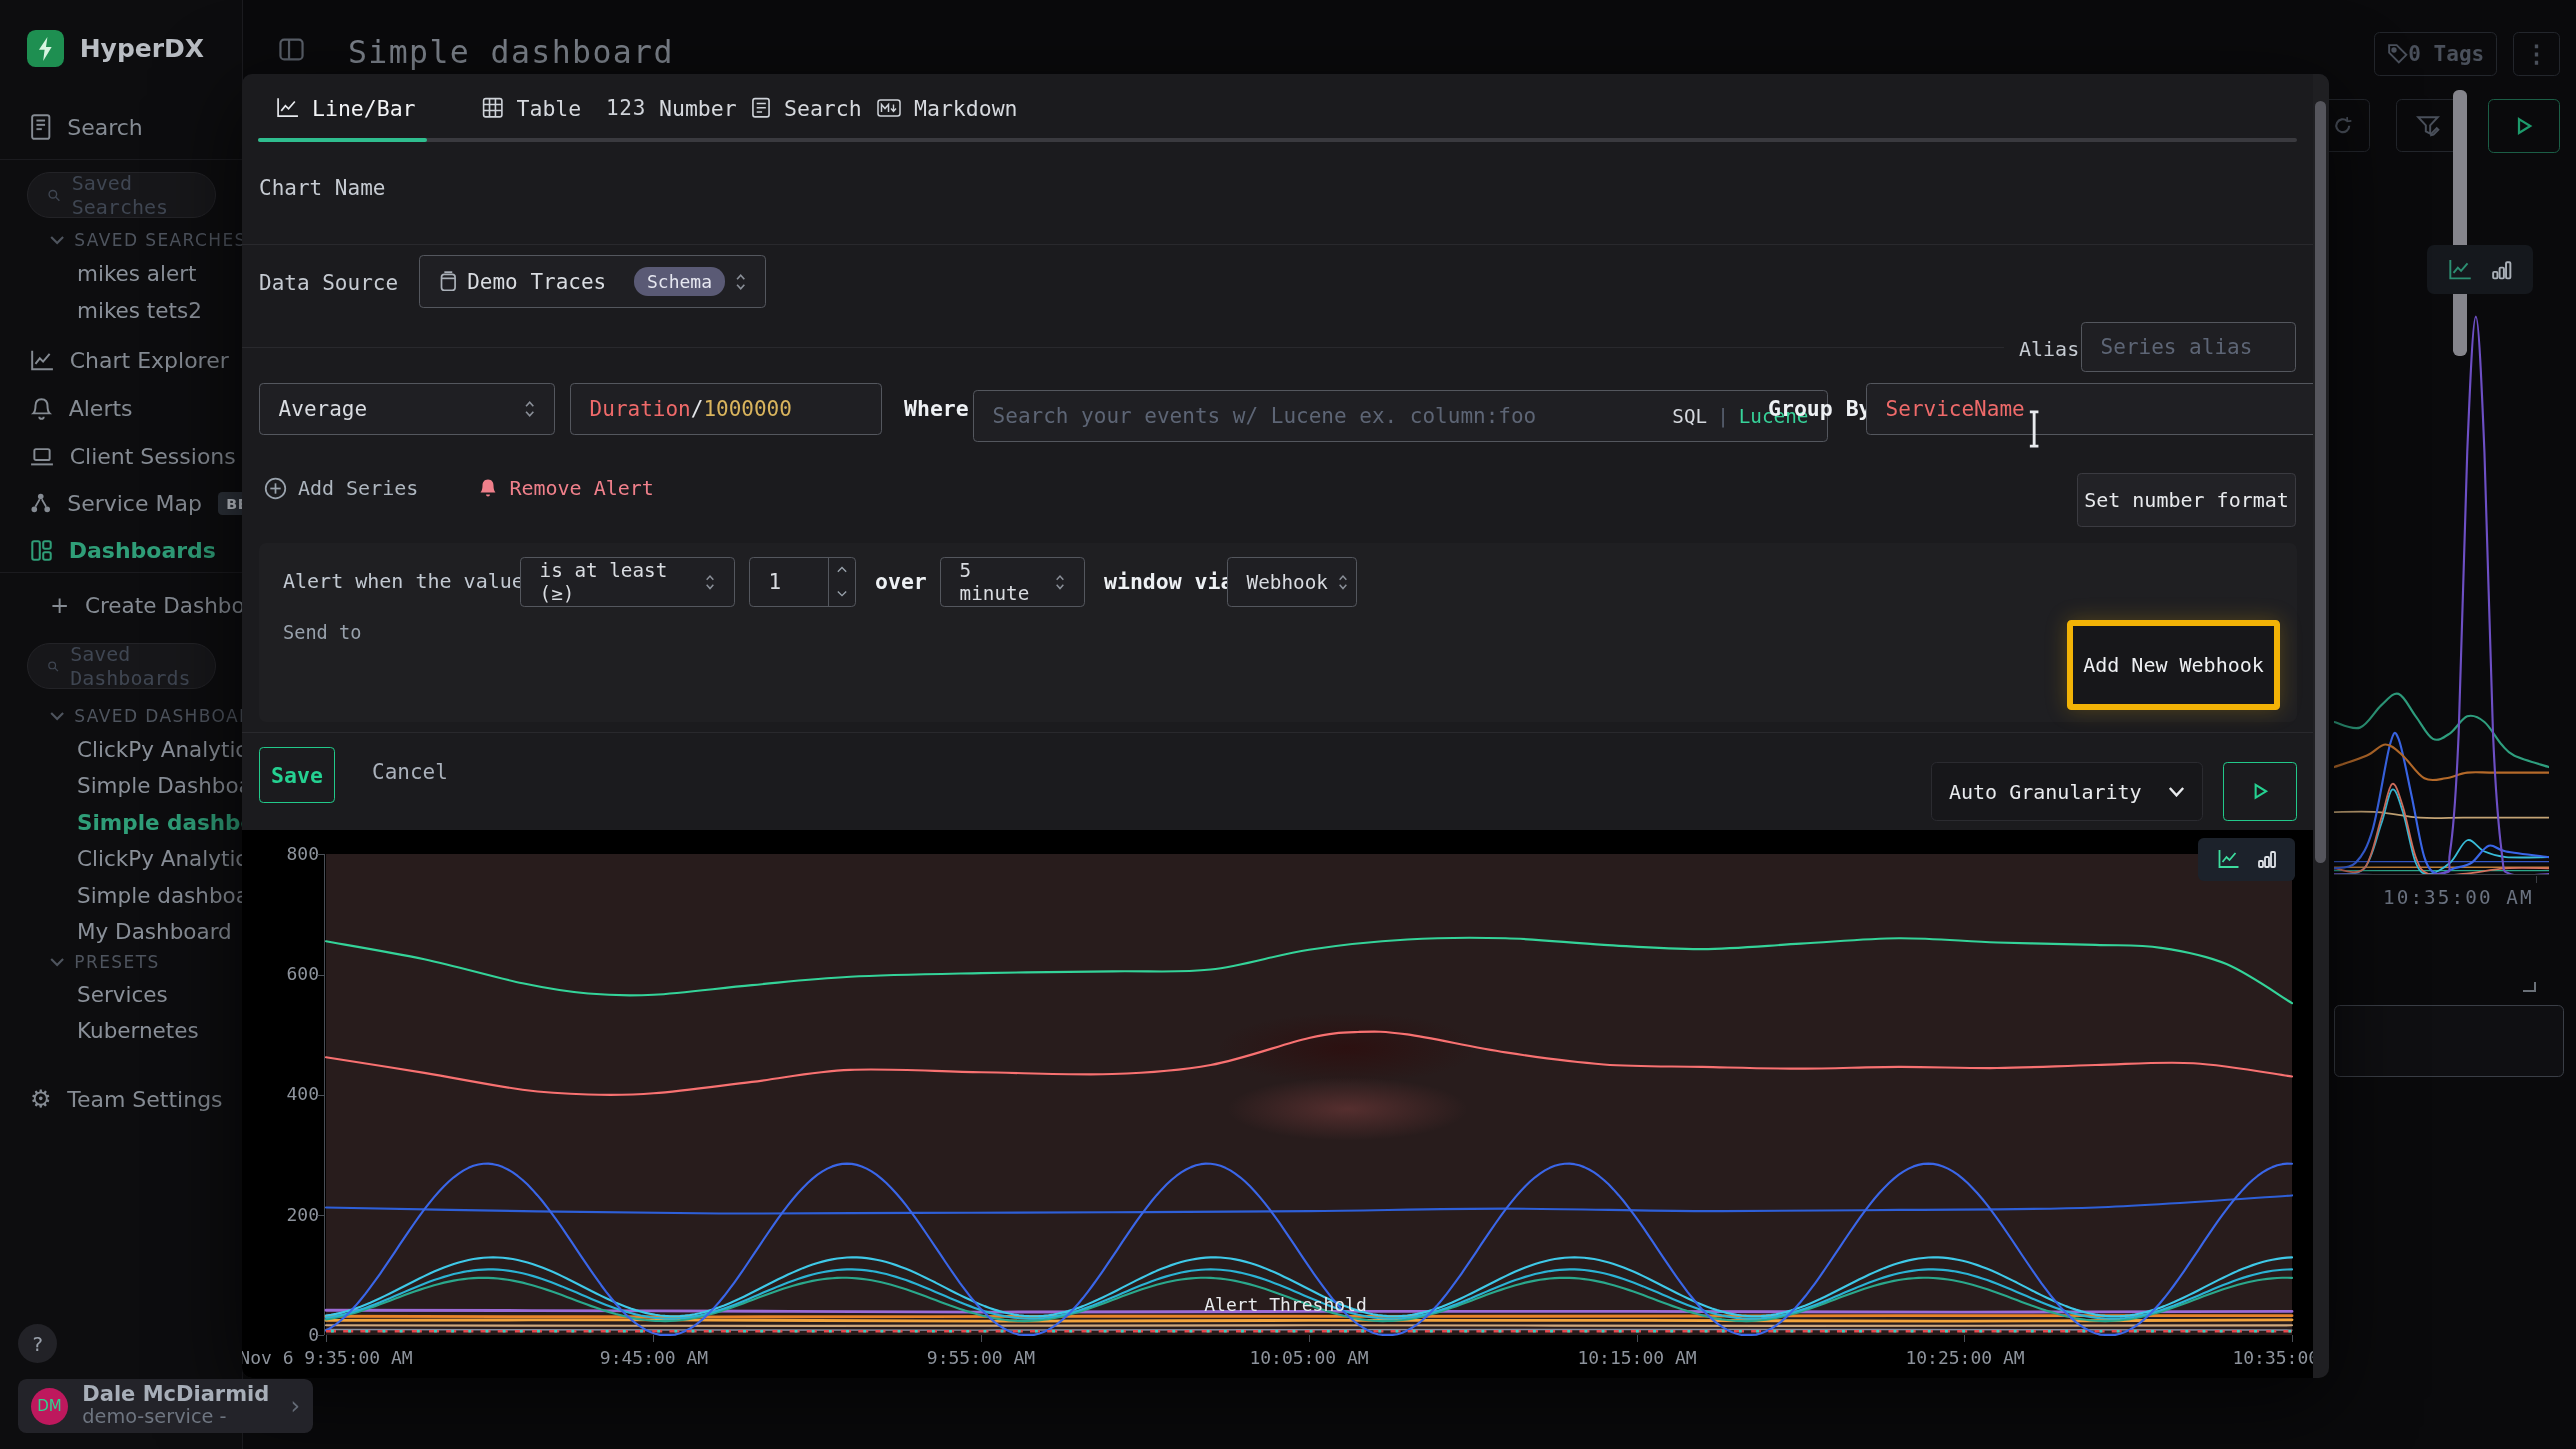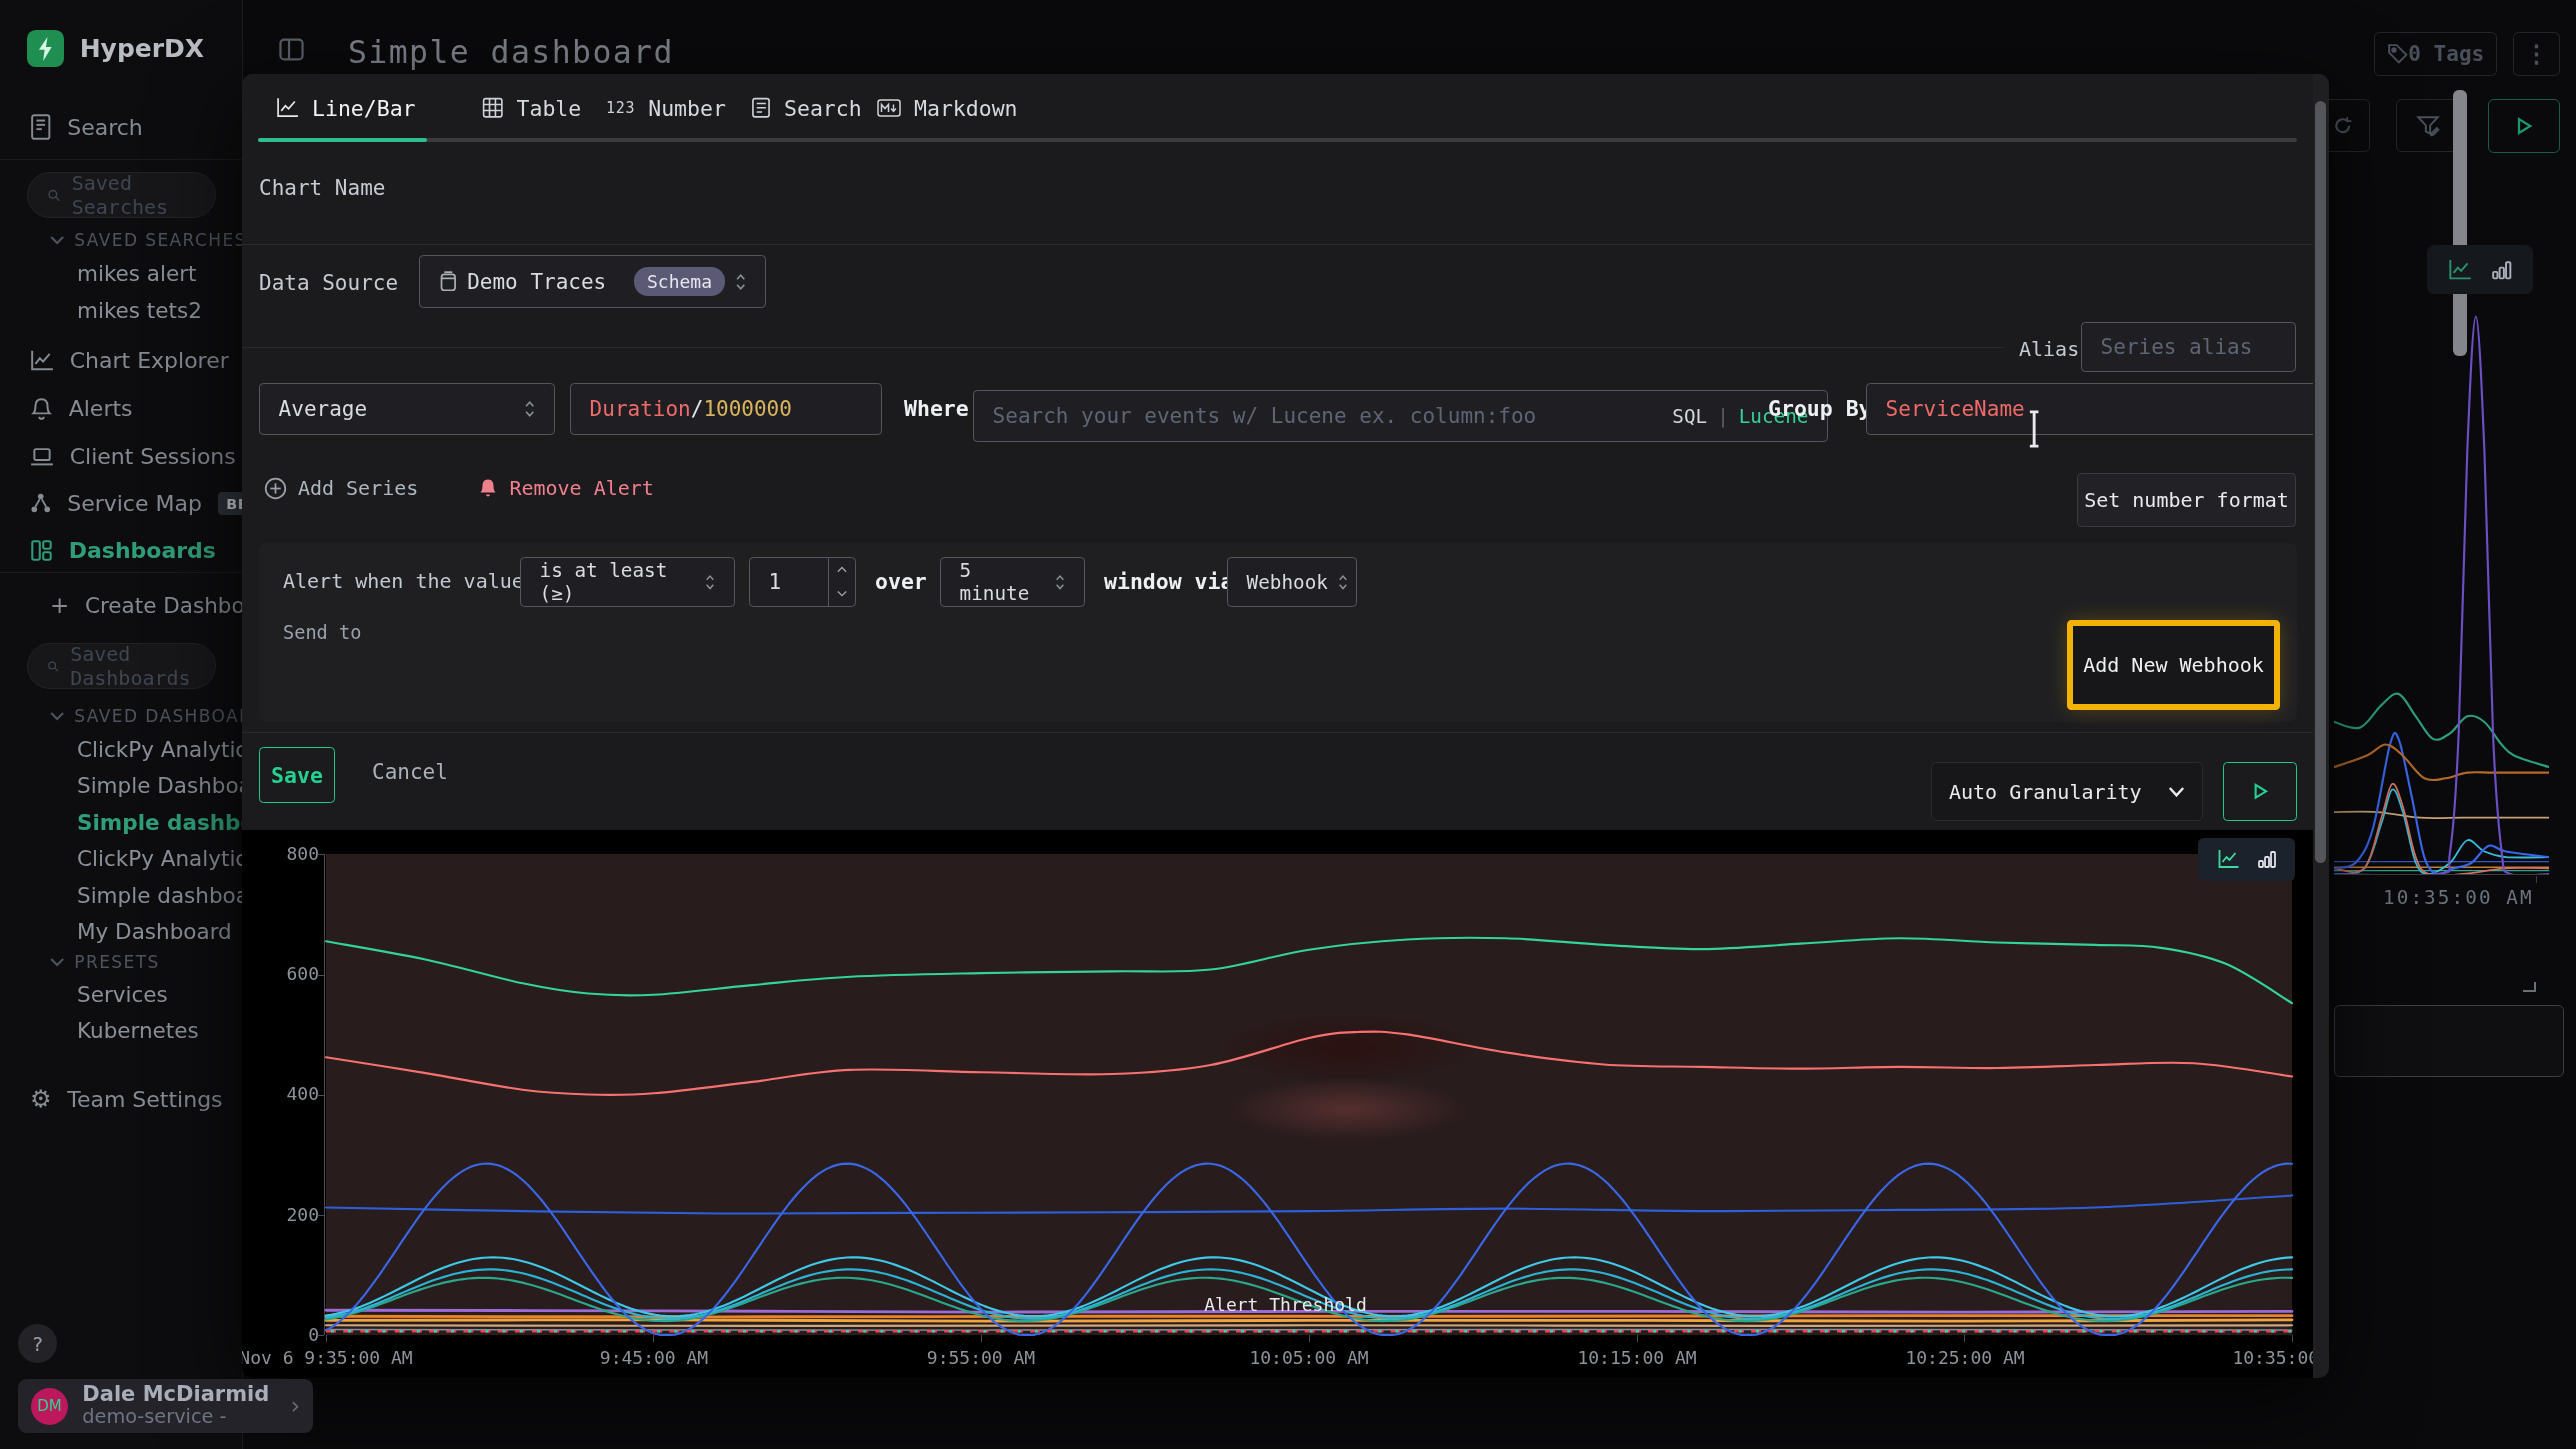--- a/index.html
+++ b/index.html
@@ -270,21 +270,21 @@
     <svg class="ticon" width="21.5" height="21.5" viewBox="0 0 20 20" fill="none" stroke="#cfd3d9" stroke-width="1.5">
         <rect x="1.5" y="1.5" width="17" height="17" rx="2"></rect>
         <line x1="1.5" y1="7" x2="18.5" y2="7"></line>
         <line x1="1.5" y1="12.5" x2="18.5" y2="12.5"></line>
         <line x1="7" y1="1.5" x2="7" y2="18.5"></line>
         <line x1="12.5" y1="1.5" x2="12.5" y2="18.5"></line>
       </svg>
     <span>Table</span>
   </div>
   <div class="abs tab" style="left:364px;top:21.5px">
-    <span class="ticon" style="font-size:15px;letter-spacing:0.7px">123</span>
+    <span class="ticon" style="font-size:21px;letter-spacing:0.7px">123</span>
     <span>Number</span>
   </div>
   <div class="abs tab" style="left:509px;top:21.5px">
     <svg class="ticon" width="20" height="21.5" viewBox="0 0 18 20" fill="none" stroke="#cfd3d9" stroke-width="1.5">
         <rect x="1.5" y="1.5" width="15" height="17" rx="2"></rect>
         <line x1="5" y1="6" x2="13.5" y2="6"></line>
         <line x1="5" y1="10" x2="13.5" y2="10"></line>
         <line x1="5" y1="14" x2="10" y2="14"></line>
       </svg>
     <span>Search</span>

